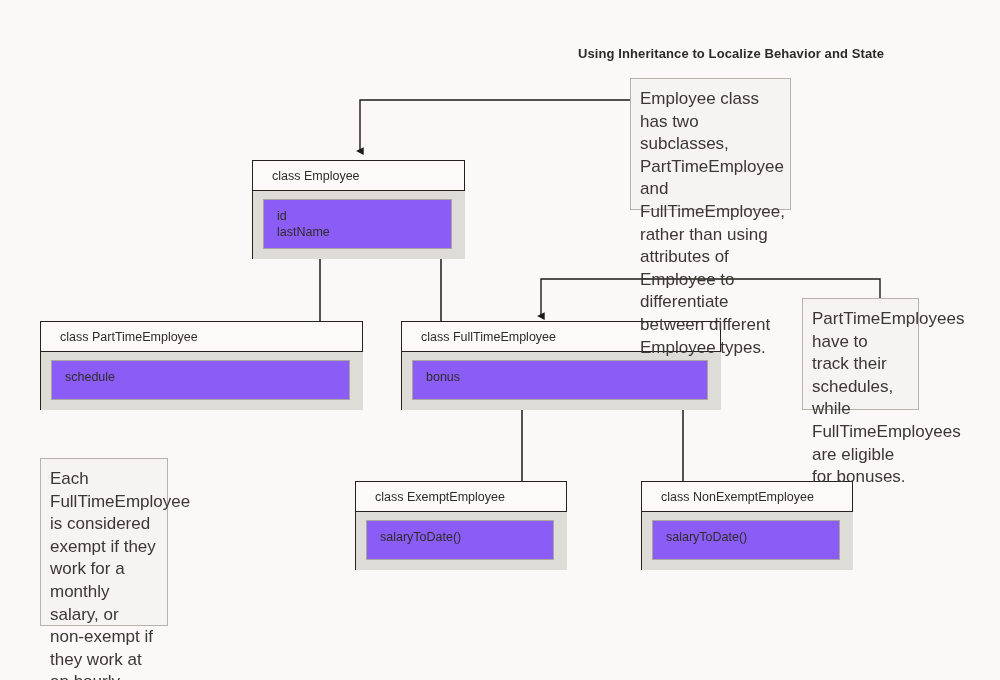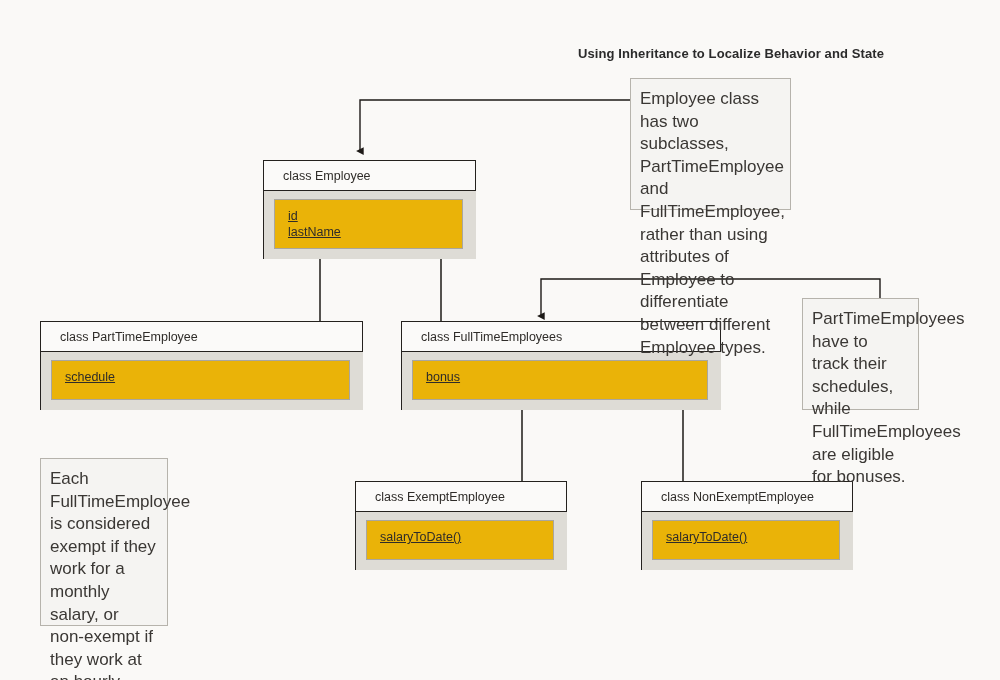--- a/index.html
+++ b/index.html
@@ -49,28 +49,27 @@
     color: #2f2c29;
   }
   .class-body {
     box-sizing: border-box;
     background: #dedcd6;
     border-left: 1.6px solid #24211e;
     padding: 8px 13px 10px 10px;
   }
   .attr-panel {
     box-sizing: border-box;
-    background: #eab308;
+    background: #8b5cf6;
     border: 1px solid #a9a69f;
     min-height: 40px;
     padding: 8px 18px 8px 13px;
     font-size: 12.5px;
     color: #2f2c29;
     line-height: 1.28;
-    text-decoration: underline;
   }
   .attr-line {
     display: block;
     white-space: pre;
   }
 
   
   .note {
     position: absolute;
     box-sizing: border-box;
@@ -122,41 +121,41 @@
     </g>
 
     <g>
       <path d="M522,402 L522,481" fill="none" stroke="#1d1a17" stroke-width="1.5"></path>
     </g>
     <g>
       <path d="M683,402 L683,481" fill="none" stroke="#1d1a17" stroke-width="1.5"></path>
     </g>
   </svg>
 
-  <div class="class-box" style="left:263px; top:160px; width:213px;">
+  <div class="class-box" style="left:252px; top:160px; width:213px;">
     <div class="class-header">class Employee</div>
     <div class="class-body">
       <div class="attr-panel" style="min-height:42px;">
         <span class="attr-line">id</span>
         <span class="attr-line">lastName</span>
       </div>
     </div>
   </div>
 
   <div class="class-box" style="left:40px; top:321px; width:323px;">
     <div class="class-header">class PartTimeEmployee</div>
     <div class="class-body">
       <div class="attr-panel">
         <span class="attr-line">schedule</span>
       </div>
     </div>
   </div>
 
   <div class="class-box" style="left:401px; top:321px; width:320px;">
-    <div class="class-header">class FullTimeEmployees</div>
+    <div class="class-header">class FullTimeEmployee</div>
     <div class="class-body">
       <div class="attr-panel">
         <span class="attr-line">bonus</span>
       </div>
     </div>
   </div>
 
   <div class="class-box" style="left:355px; top:481px; width:212px;">
     <div class="class-header">class ExemptEmployee</div>
     <div class="class-body">

